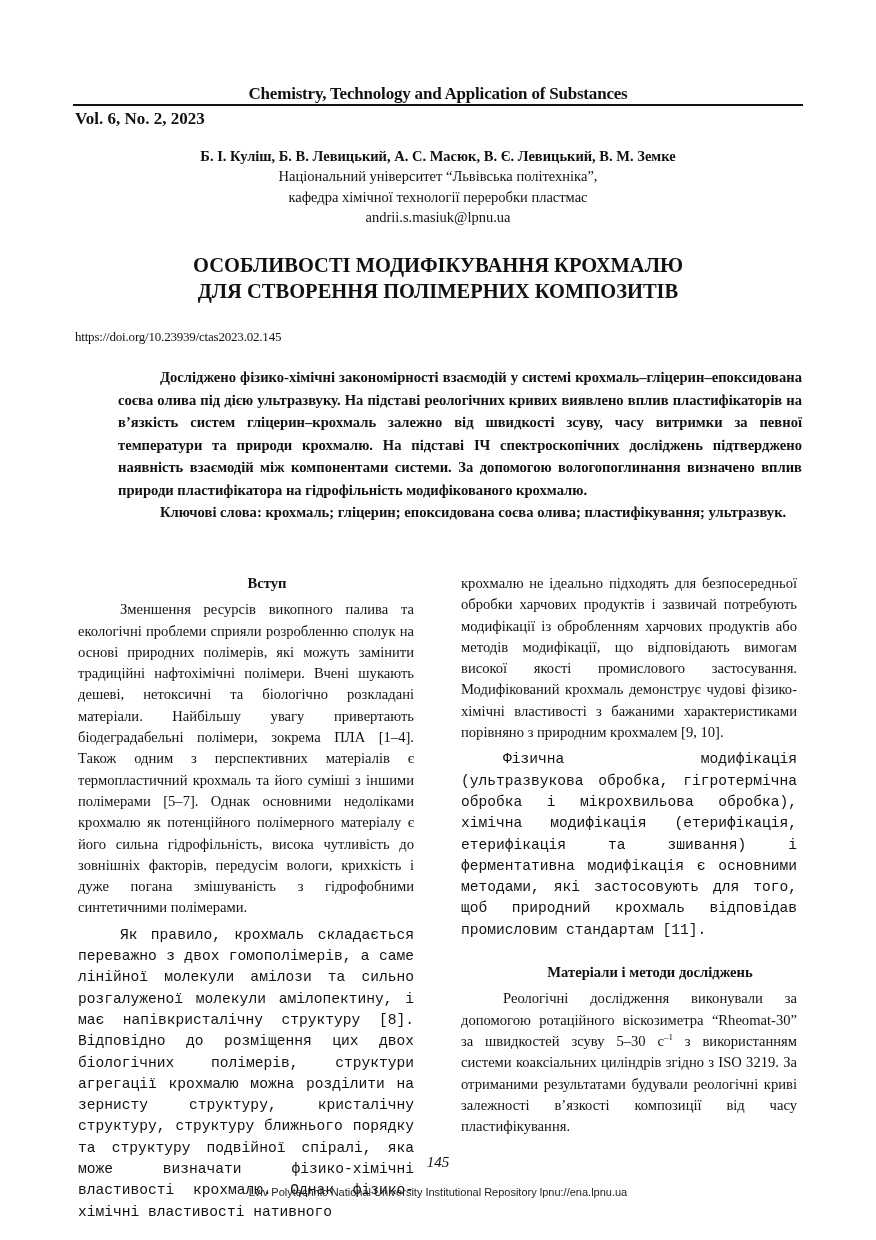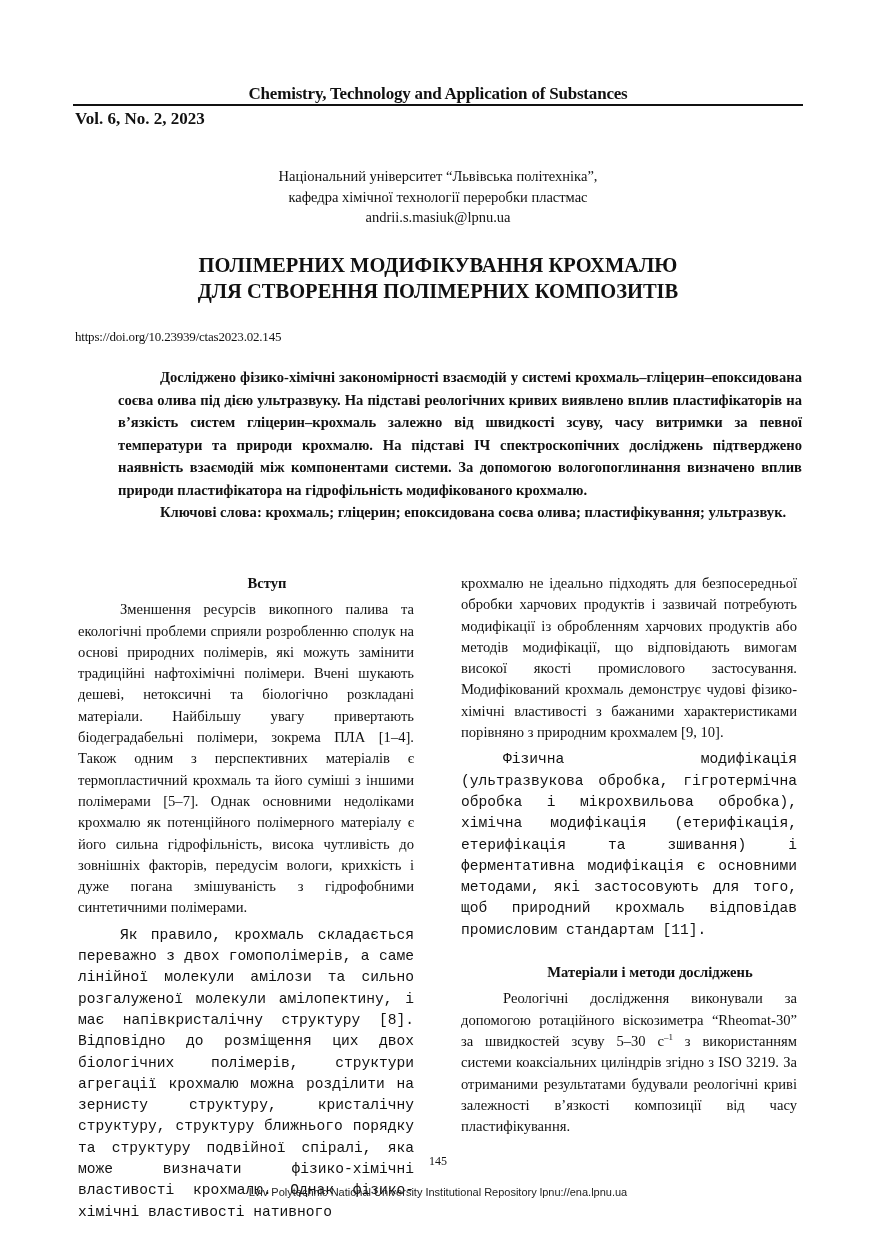--- a/index.html
+++ b/index.html
@@ -33,39 +33,40 @@
       text-align: justify; hyphens: manual; }
     .col.left { left: 73px; }
     .col.right { left: 456px; }
     .col p { margin: 5px; text-indent: 42px; }
     .col p.noindent { text-indent: 0; }
     .sec-head { font-weight: bold; text-align: center; margin: 0; }
     .sec-head.spaced { margin-top: 21px; }
     .col p + p.gap { margin-top: 6px; font-family: Liberation Mono, monospace; }
     sup { font-size: 9px; line-height: 0; vertical-align: 6px; }
 
-    .page-num { position: absolute; left: 73px; width: 730px; top: 1154px; text-align: center; font-size: 12px; }
+    .page-num { position: absolute; left: 73px; width: 730px; top: 1154px; text-align: center; font-size: 15px; font-style: italic; }
     .repo { position: absolute; left: 73px; width: 730px; top: 1186px; text-align: center;
       font-family: "Liberation Sans", "DejaVu Sans", sans-serif; font-size: 11px; color: #222; }
   </style>
 </head>
 <body>
 
 <div class="page">
 
   <div class="journal-title">Chemistry, Technology and Application of Substances</div>
   <div class="header-rule"></div>
   <div class="volume">Vol. 6, No. 2, 2023</div>
 
+  <div class="authors">Б. І. Куліш, Б. В. Левицький, А. С. Масюк, В. Є. Левицький, В. М. Земке</div>
   <div class="affil l2">кафедра хімічної технології переробки пластмас</div>
   <div class="affil l1">Національний університет “Львівська політехніка”,</div>
   <div class="affil l3">andrii.s.masiuk@lpnu.ua</div>
 
   <div class="title">
-    <div>ПОЛІМЕРНИХ МОДИФІКУВАННЯ КРОХМАЛЮ</div>
+    <div>ОСОБЛИВОСТІ МОДИФІКУВАННЯ КРОХМАЛЮ</div>
     <div>ДЛЯ СТВОРЕННЯ ПОЛІМЕРНИХ КОМПОЗИТІВ</div>
   </div>
 
   <div class="doi">https://doi.org/10.23939/ctas2023.02.145</div>
 
   <div class="abstract">
     <p>Досліджено фізико-хімічні закономірності взаємодій у системі крохмаль–гліцерин–епоксидована соєва олива під дією ультразвуку. На підставі реологічних кривих виявлено вплив пластифікаторів на в’язкість систем гліцерин–крохмаль залежно від швидкості зсуву, часу витримки за певної температури та природи крохмалю. На підставі ІЧ спектроскопічних досліджень підтверджено наявність взаємодій між компонентами системи. За допомогою вологопоглинання визначено вплив природи пластифікатора на гідрофільність модифікованого крохмалю.</p>
     <p>Ключові слова: крохмаль; гліцерин; епоксидована соєва олива; пластифікування; ультразвук.</p>
   </div>
 

